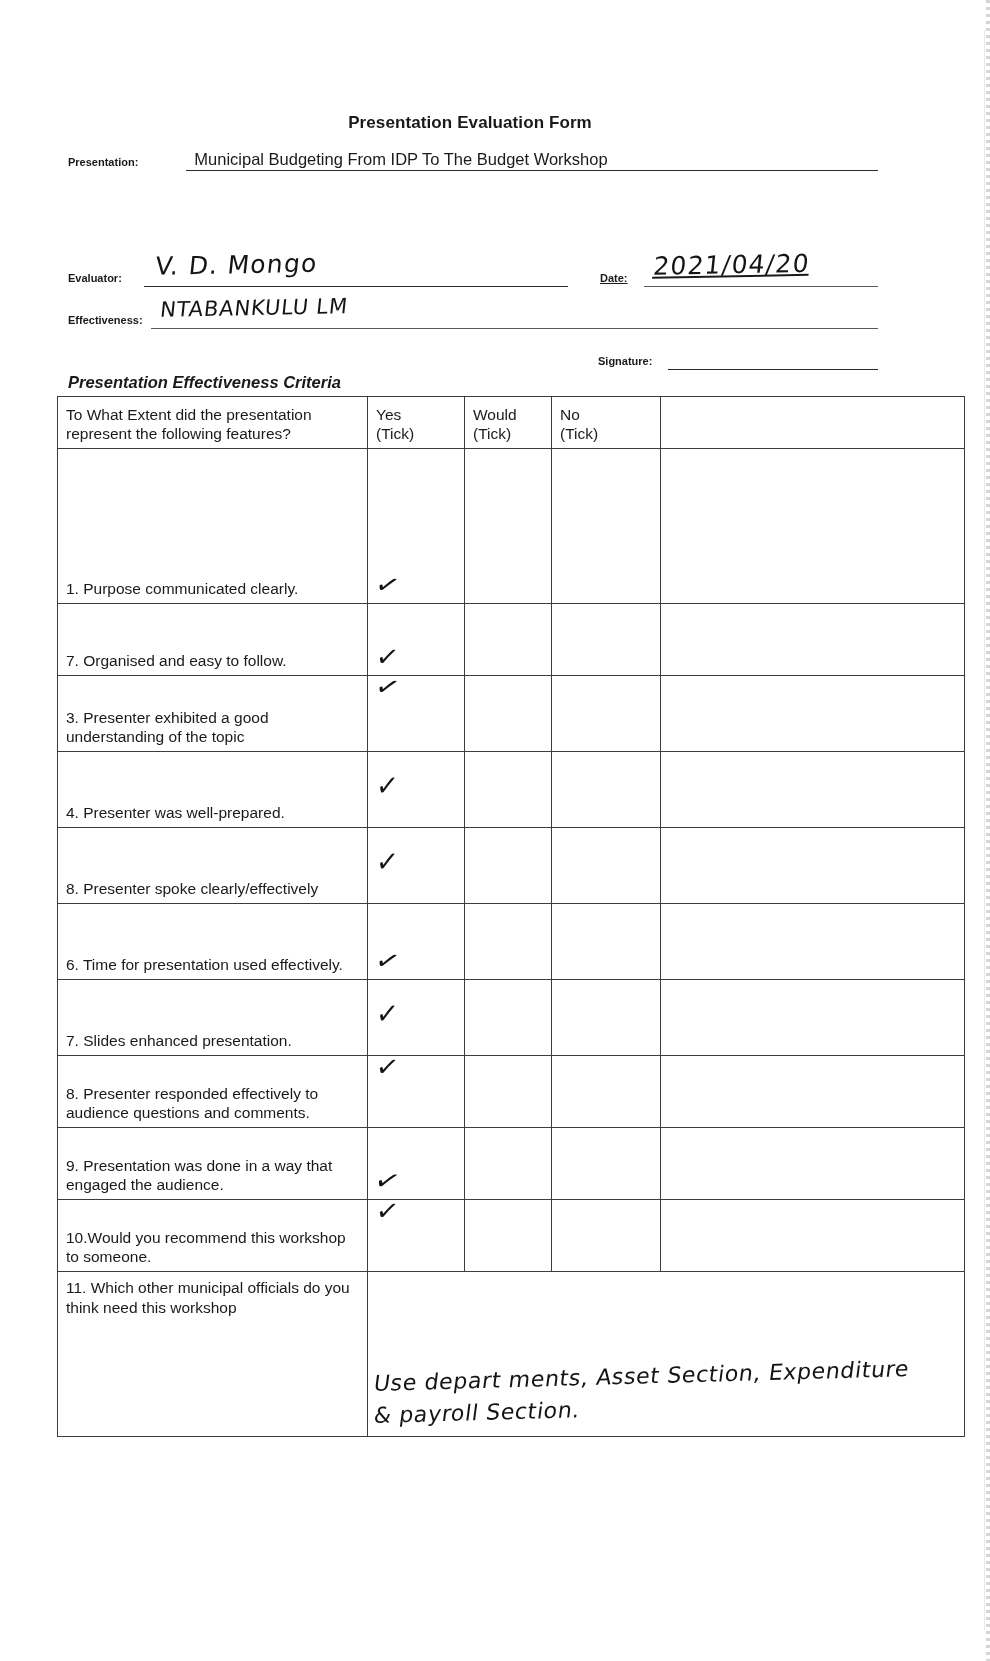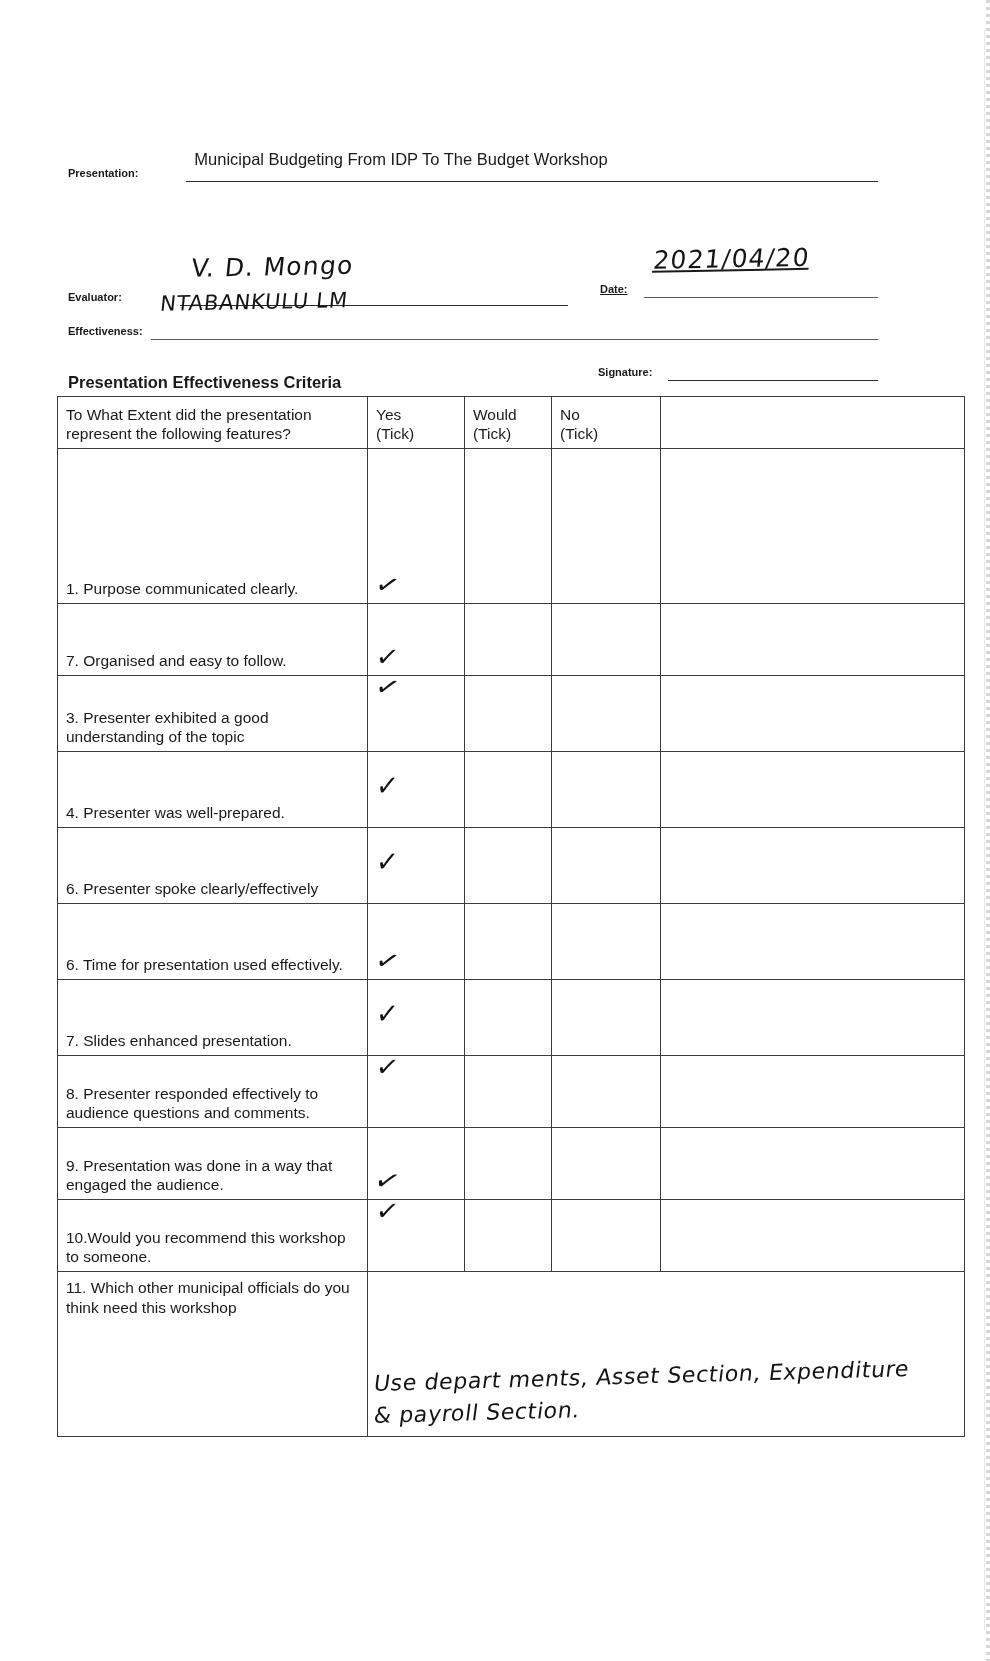--- a/index.html
+++ b/index.html
@@ -64,22 +64,22 @@
     font-size: 11px;
     font-weight: 700;
     white-space: nowrap;
     line-height: 1;
     padding-bottom: 3px;
   }
   .fld-line {
     border-bottom: 1.6px solid #2b2b2b;
     flex: 1;
     display: flex;
-    align-items: flex-start;
-    padding-bottom: 13px;
+    align-items: center;
+    padding-bottom: 2px;
   }
   .fld-line.thin { border-bottom: 1.2px solid #5a5a5a; }
   .fld-val {
     font-size: 16.5px;
     line-height: 1.1;
     white-space: nowrap;
   }
   .hand {
     font-family: "DejaVu Sans", sans-serif;
     font-size: 25px;
@@ -165,30 +165,31 @@
   }
 </style>
 </head>
 <body>
 
 <div class="page">
 
   <div class="scan-edge"></div>
   <div class="scan-edge-2"></div>
 
+  <div class="form-title">Presentation Evaluation Form</div>
 
   <div class="fld" style="left:68px; top:150px; width:810px;">
     <span class="fld-label">Presentation:</span>
     <span class="fld-line" style="margin-left:48px;">
       <span class="fld-val" style="padding-left:8px;">Municipal Budgeting From IDP To The Budget Workshop</span>
     </span>
   </div>
 
 
-  <div class="fld" style="left:68px; top:256px; width:500px;gap:36px;">
+  <div class="fld" style="left:68px; top:248px; width:500px;">
     <span class="fld-label">Evaluator:</span>
     <span class="fld-line" style="margin-left:22px; height:36px;">
       <span class="hand" style="padding-left:10px;">V. D. Mongo</span>
     </span>
   </div>
 
   <div class="fld" style="left:600px; top:248px; width:278px;text-decoration:underline;">
     <span class="fld-label">Date:</span>
     <span class="fld-line thin" style="margin-left:16px; height:36px;">
       <span class="hand" style="padding-left:8px;">2021/04/20</span>
@@ -202,21 +203,21 @@
     </span>
   </div>
 
   <div class="fld" style="left:598px; top:345px; width:280px;">
     <span class="fld-label">Signature:</span>
     <span class="fld-line" style="margin-left:16px; height:22px;">
       <span class="fld-val"></span>
     </span>
   </div>
 
-  <div class="section-head" style="left:68px; top:373px;">Presentation Effectiveness Criteria</div>
+  <div class="section-head" style="left:68px; top:373px;font-style:italic;">Presentation Effectiveness Criteria</div>
 
   <table class="eval-table">
     <thead>
       <tr>
         <th class="col-crit">
           <div>To What Extent did the presentation</div>
           <div>represent the following features?</div>
         </th>
         <th class="col-yes">
           <div>Yes</div>
@@ -256,21 +257,21 @@
           <td class="col-com"></td>
         </tr>
         <tr style="height: 76px;">
           <td class="col-crit">4. Presenter was well-prepared.</td>
           <td class="col-yes tick-cell" style="vertical-align: middle;"><span class="tick v3">✓</span></td>
           <td class="col-alm tick-cell" style="vertical-align: middle;"></td>
           <td class="col-no tick-cell" style="vertical-align: middle;"></td>
           <td class="col-com"></td>
         </tr>
         <tr style="height: 76px;">
-          <td class="col-crit">6. Presenter spoke clearly/effectively</td>
+          <td class="col-crit">8. Presenter spoke clearly/effectively</td>
           <td class="col-yes tick-cell" style="vertical-align: middle;"><span class="tick v3">✓</span></td>
           <td class="col-alm tick-cell" style="vertical-align: middle;"></td>
           <td class="col-no tick-cell" style="vertical-align: middle;"></td>
           <td class="col-com"></td>
         </tr>
         <tr style="height: 76px;">
           <td class="col-crit">6. Time for presentation used effectively.</td>
           <td class="col-yes tick-cell" style="vertical-align: bottom;"><span class="tick v2">✓</span></td>
           <td class="col-alm tick-cell" style="vertical-align: middle;"></td>
           <td class="col-no tick-cell" style="vertical-align: middle;"></td>

